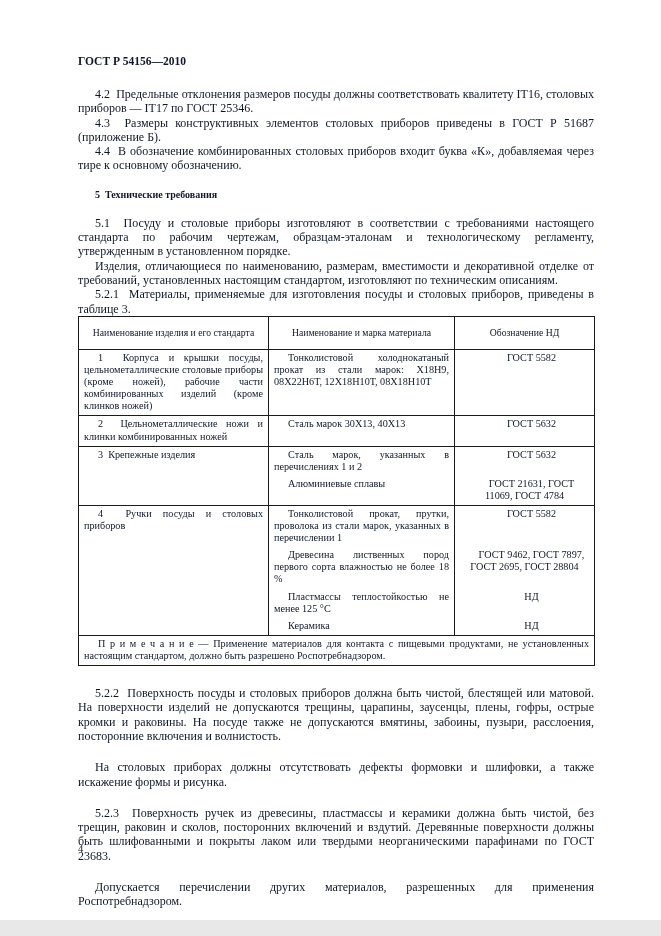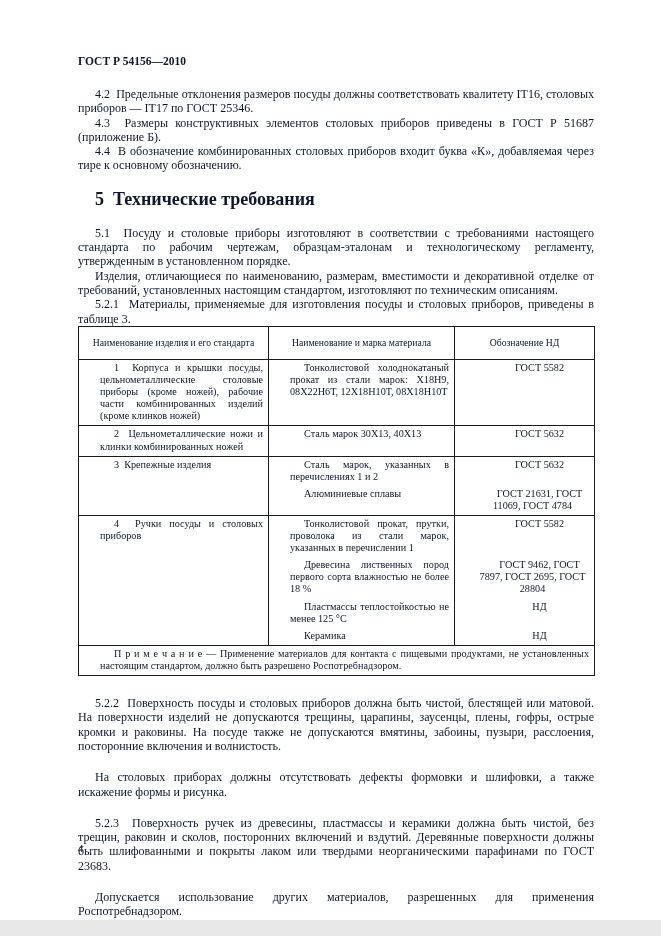--- a/index.html
+++ b/index.html
@@ -19,21 +19,21 @@
     margin:0 0 20px 0;
   }
   .para {
     font-size:12px; line-height:14.3px;
     text-align:justify; text-indent:17px;
     margin:0;
     hyphens:auto;
   }
   .para.gap-top { margin-top:17px; }
   .h-main {
-    font-size:18px; font-weight:bold;
+    font-size:10px; font-weight:bold;
     margin:16px 0 16px 17px;
   }
   .h-sub {
     font-size:11.4px; font-weight:bold;
     margin:4px 0 0 17px; line-height:14.3px;
   }
   .table-label {
     font-size:10.3px; letter-spacing:0.4px;
     margin:14px 0 5px 0;
   }
@@ -50,21 +50,21 @@
     font-size:9.7px;
     padding:10px 5px;
     text-align:center;
     vertical-align:middle;
   }
   table.gost-table td {
     border-left:1px solid #1b1b1b;
     border-right:1px solid #1b1b1b;
     border-top:none; border-bottom:none;
     vertical-align:top;
-    padding:2px 5px 3px 21px;
+    padding:2px 5px 3px 5px;
   }
   table.gost-table tr.row-start td { border-top:1px solid #1b1b1b; }
   .col-name  { width:190px; }
   .col-mat   { width:186px; }
   .col-nd    { width:140px; }
   td.cell-name     { text-indent:14px; text-align:justify; hyphens:auto; }
   td.cell-material { text-indent:14px; text-align:justify; hyphens:auto; }
   td.cell-nd       { text-indent:14px; text-align:center; }
   td.note-cell {
     text-indent:14px; text-align:justify;
@@ -148,18 +148,18 @@
         </tr>
         <tr class="row-start">
           <td colspan="3" class="note-cell">П р и м е ч а н и е — Применение материалов для контакта с пищевыми продуктами, не установленных настоящим стандартом, должно быть разрешено Роспотребнадзором.</td>
         </tr>
       </tbody>
   </table>
 
   <p class="para after-table">5.2.2&nbsp; Поверхность посуды и столовых приборов должна быть чистой, блестящей или матовой. На поверхности изделий не допускаются трещины, царапины, заусенцы, плены, гофры, острые кромки и раковины. На посуде также не допускаются вмятины, забоины, пузыри, расслоения, посторонние включения и волнистость.</p>
   <p class="para gap-top">На столовых приборах должны отсутствовать дефекты формовки и шлифовки, а также искажение формы и рисунка.</p>
   <p class="para gap-top">5.2.3&nbsp; Поверхность ручек из древесины, пластмассы и керамики должна быть чистой, без трещин, раковин и сколов, посторонних включений и вздутий. Деревянные поверхности должны быть шлифованными и покрыты лаком или твердыми неорганическими парафинами по ГОСТ 23683.</p>
-  <p class="para gap-top">Допускается использование других материалов, разрешенных для применения Роспотребнадзором.</p>
+  <p class="para gap-top">Допускается перечислении других материалов, разрешенных для применения Роспотребнадзором.</p>
   <p class="para gap-top">Лакокрасочное покрытие по внешнему виду должно соответствовать IV классу по ГОСТ 9.032.</p>
 
   <div class="page-number">4</div>
 
 </div>
 
 </body></html>

